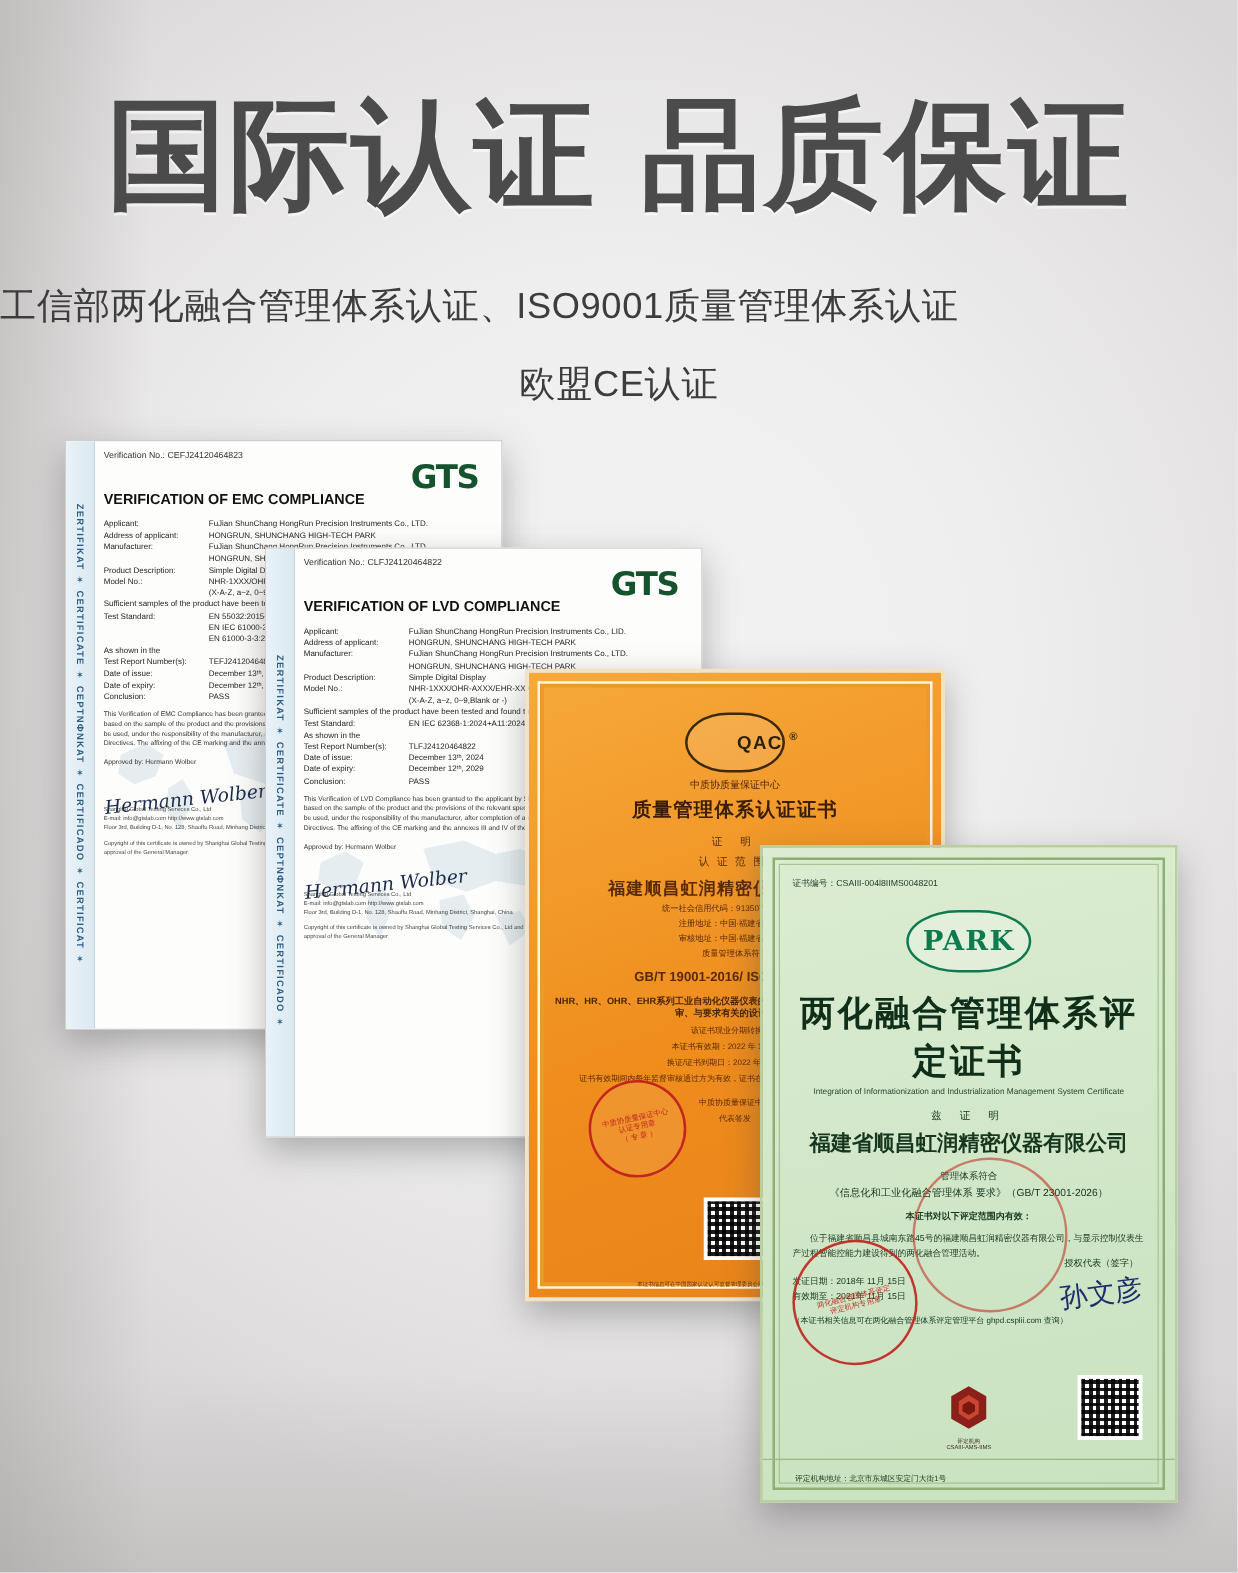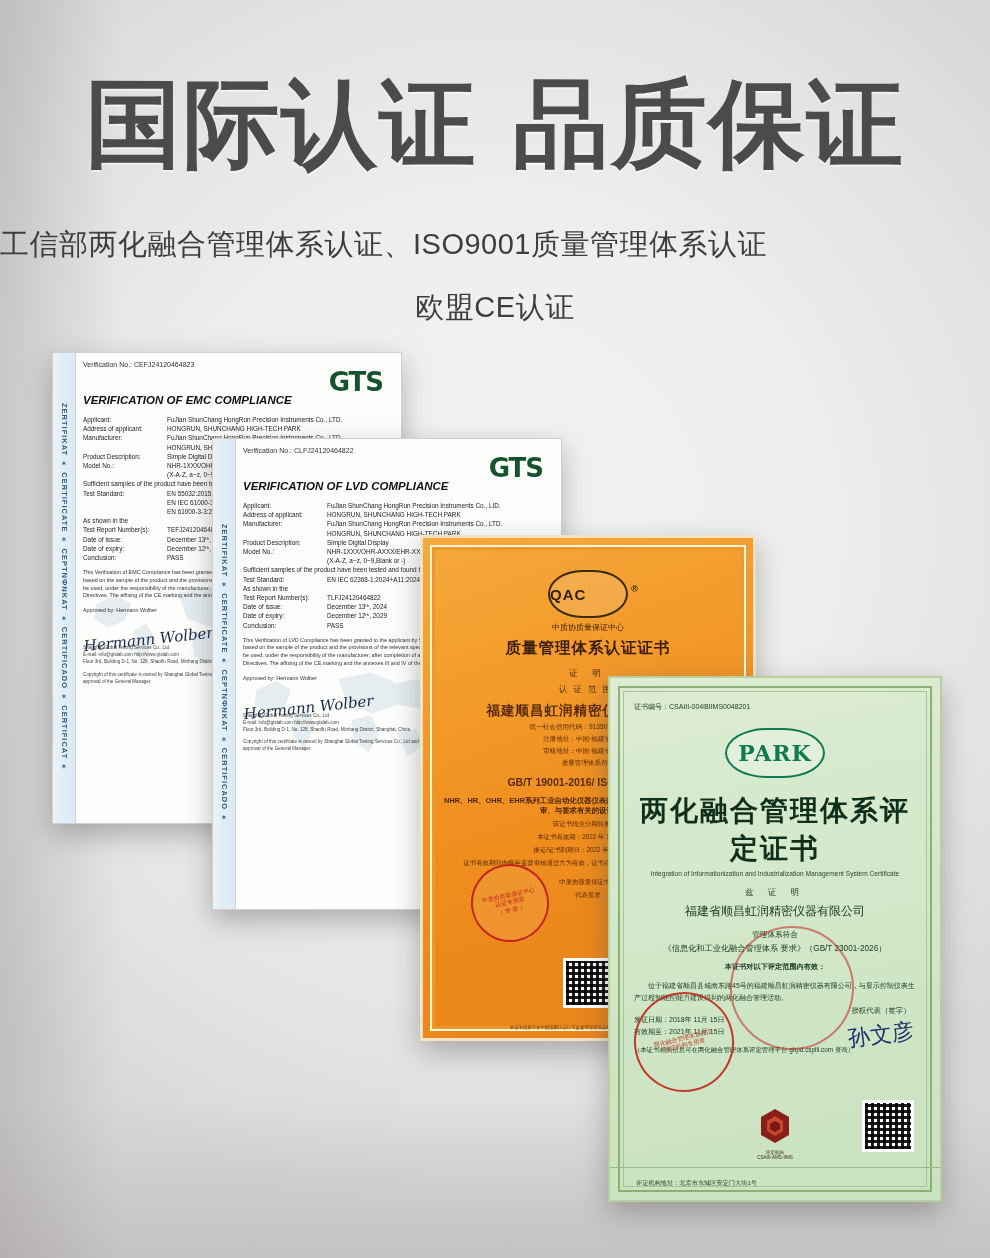--- a/index.html
+++ b/index.html
@@ -85,21 +85,21 @@
     opacity:.18;
   }
   .gts .body{position:absolute;left:30px;right:8px;top:8px;bottom:4px;}
   .gts .verno{font-size:7px;color:#333;}
   .gts .logo{
     position:absolute;right:10px;top:6px;
     font-family:"DejaVu Sans",sans-serif;
     font-weight:bold;font-size:26px;color:#14532d;letter-spacing:-1px;
   }
   .gts .title{
-    margin-top:26px;font-style:italic;font-weight:bold;font-size:11.5px;color:#111;
+    margin-top:26px;font-weight:bold;font-size:11.5px;color:#111;
   }
   .gts table{border-collapse:collapse;margin-top:9px;width:100%;}
   .gts td{font-size:6.4px;color:#222;vertical-align:top;padding:1.1px 0;}
   .gts td.k{width:84px;white-space:nowrap;}
   .gts .para{font-size:5.4px;color:#333;line-height:1.45;margin-top:7px;}
   .gts .sig{
     font-family:"DejaVu Serif",serif;font-style:italic;font-size:15px;color:#1a2a4a;
     transform:rotate(-6deg);margin-top:6px;
   }
   .gts .foot{font-size:4.6px;color:#444;line-height:1.5;margin-top:6px;}
@@ -118,21 +118,21 @@
     border:2px solid #fff4dc;
     box-shadow:inset 0 0 0 3px #eb9a2a;
   }
   .qac .content{
     position:absolute;inset:18px;
     text-align:center;color:#5a2a06;
   }
   .qac .keylogo{
     width:76px;height:44px;margin:14px auto 2px;
     border:2.5px solid #3b2a0c;border-radius:50%/58%;
-    display:flex;align-items:center;justify-content:flex-start;
+    display:flex;align-items:center;justify-content:flex-end;
     font-weight:bold;font-size:15px;letter-spacing:1px;color:#2e1f06;
     position:relative;background:rgba(255,255,255,.12);
   }
   .qac .reg{position:absolute;right:-13px;top:12px;font-size:9px;}
   .qac .org{font-size:8px;margin-top:4px;color:#4a2505;}
   .qac .bigtitle{font-size:15.5px;font-weight:bold;margin-top:5px;letter-spacing:1px;color:#3a1d03;}
   .qac .label{font-size:8.5px;margin-top:9px;letter-spacing:6px;}
   .qac .company{font-size:13.5px;font-weight:bold;margin-top:6px;letter-spacing:1px;}
   .qac .line{font-size:6.6px;margin-top:3px;}
   .qac .std{font-size:10.5px;font-weight:bold;margin-top:8px;}
@@ -181,21 +181,21 @@
   .cesi .emblem{
     width:96px;height:46px;margin:16px auto 0;
     border:2px solid #0e7a4f;border-radius:50%/60%;
     display:flex;align-items:center;justify-content:center;
     font-family:"DejaVu Serif",serif;font-weight:bold;font-size:22px;color:#0e7a4f;
     letter-spacing:1px;background:rgba(255,255,255,.25);
   }
   .cesi h1{font-size:28px;margin:14px 0 2px;letter-spacing:2px;color:#0f2f1b;font-weight:bold;}
   .cesi .en{font-size:6.6px;color:#27472f;margin-bottom:10px;}
   .cesi .award{font-size:8.5px;letter-spacing:6px;margin:6px 0 4px;}
-  .cesi .company{font-size:12px;font-weight:normal;margin:4px 0 10px;}
+  .cesi .company{font-size:17px;font-weight:bold;margin:4px 0 10px;}
   .cesi .conform{font-size:7.6px;margin-top:0;}
   .cesi .std{font-size:8.2px;margin-top:3px;}
   .cesi .valid{font-size:7.2px;margin-top:8px;font-weight:bold;}
   .cesi .para{font-size:7px;line-height:1.7;text-align:left;margin-top:8px;text-indent:14px;}
   .cesi .dates{font-size:7px;text-align:left;margin-top:10px;line-height:1.7;}
   .cesi .query{font-size:6.4px;text-align:left;margin-top:8px;}
   .cesi .redstamp{
     position:absolute;left:24px;bottom:108px;width:96px;height:96px;border-radius:50%;
     border:2px solid #c0241c;color:#c0241c;font-size:6px;line-height:1.25;
     display:flex;align-items:center;justify-content:center;text-align:center;

